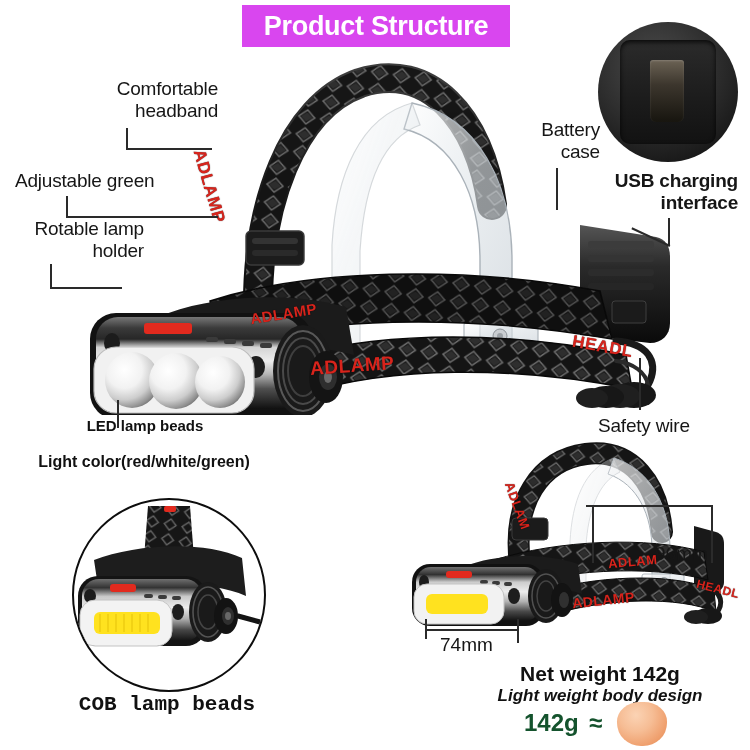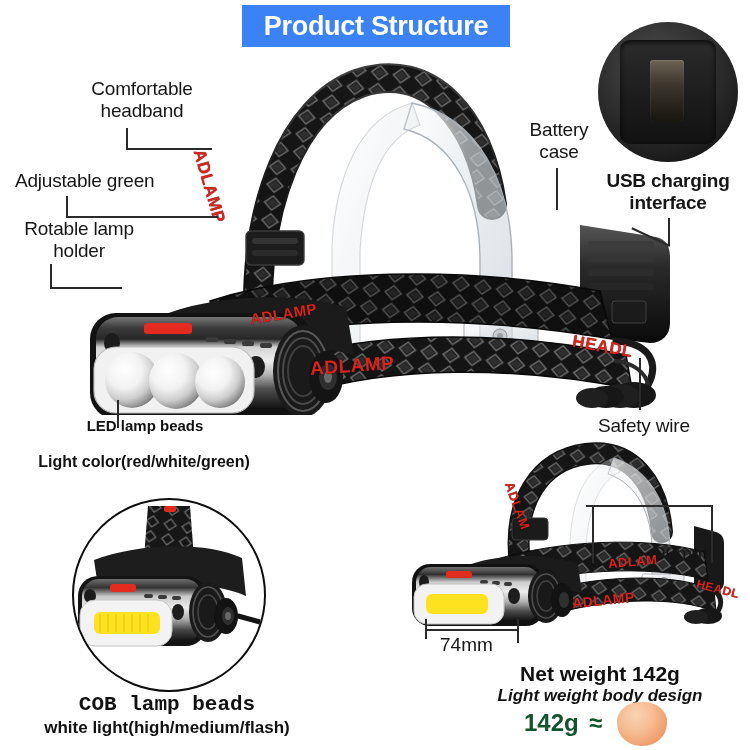--- a/index.html
+++ b/index.html
@@ -16,41 +16,41 @@
     overflow: hidden;
   }
 
   
   .title-banner {
     position: absolute;
     left: 242px;
     top: 5px;
     width: 268px;
     height: 42px;
-    background: #3b82f6;
+    background: #d946ef;
     color: #ffffff;
     font-size: 27px;
     font-weight: bold;
     letter-spacing: -0.3px;
     display: flex;
     align-items: center;
     justify-content: center;
   }
 
   
   .label {
     position: absolute;
     color: #161616;
     font-size: 19px;
     line-height: 1.18;
     white-space: pre;
     letter-spacing: -0.2px;
   }
   .label.bold { font-weight: bold; }
-  .label.center { text-align: center; }
+  .label.center { text-align: right; }
 
   .caption-strong {
     position: absolute;
     font-weight: bold;
     color: #111111;
     white-space: pre;
     text-align: center;
     line-height: 1.2;
   }
 
@@ -334,21 +334,20 @@
       <ellipse cx="134" cy="112" rx="15" ry="25" fill="none" stroke="#8e8e8e" stroke-width="1.6" opacity="0.5"></ellipse>
       <ellipse cx="134" cy="112" rx="10" ry="17" fill="none" stroke="#777777" stroke-width="1.6" opacity="0.45"></ellipse>
       <ellipse cx="152" cy="116" rx="12" ry="18" fill="#131313"></ellipse>
       <ellipse cx="154" cy="116" rx="6" ry="9" fill="#2f2f2f"></ellipse>
       <ellipse cx="154" cy="116" rx="3" ry="4" fill="#686868"></ellipse>
       <path d="M164,116 L186,122" stroke="#141414" stroke-width="5" stroke-linecap="round"></path>
     </svg>
   </div>
 
   <div class="caption-strong" style="left:52px; top:692px; width:230px; font-size:21px;font-family:Liberation Mono, monospace;">COB lamp beads</div>
-  <div class="caption-strong" style="left:14px; top:718px; width:306px; font-size:17px;">white light(high/medium/flash)</div>
 
   <div class="art" style="left:408px; top:440px; width:320px; height:200px;">
     <svg width="320" height="200" viewBox="0 0 320 200">
       <defs>
         <pattern id="weave3" width="20" height="16" patternUnits="userSpaceOnUse" patternTransform="rotate(8)">
           <rect width="20" height="16" fill="#151515"></rect>
           <polygon points="10,2 17,8 10,14 3,8" fill="none" stroke="#8c8c8c" stroke-width="1.4" opacity="0.72"></polygon>
           <polygon points="10,4 15,8 10,12 5,8" fill="#6a6a6a" opacity="0.28"></polygon>
         </pattern>
         <linearGradient id="bodyG3" x1="0" y1="0" x2="0" y2="1">

